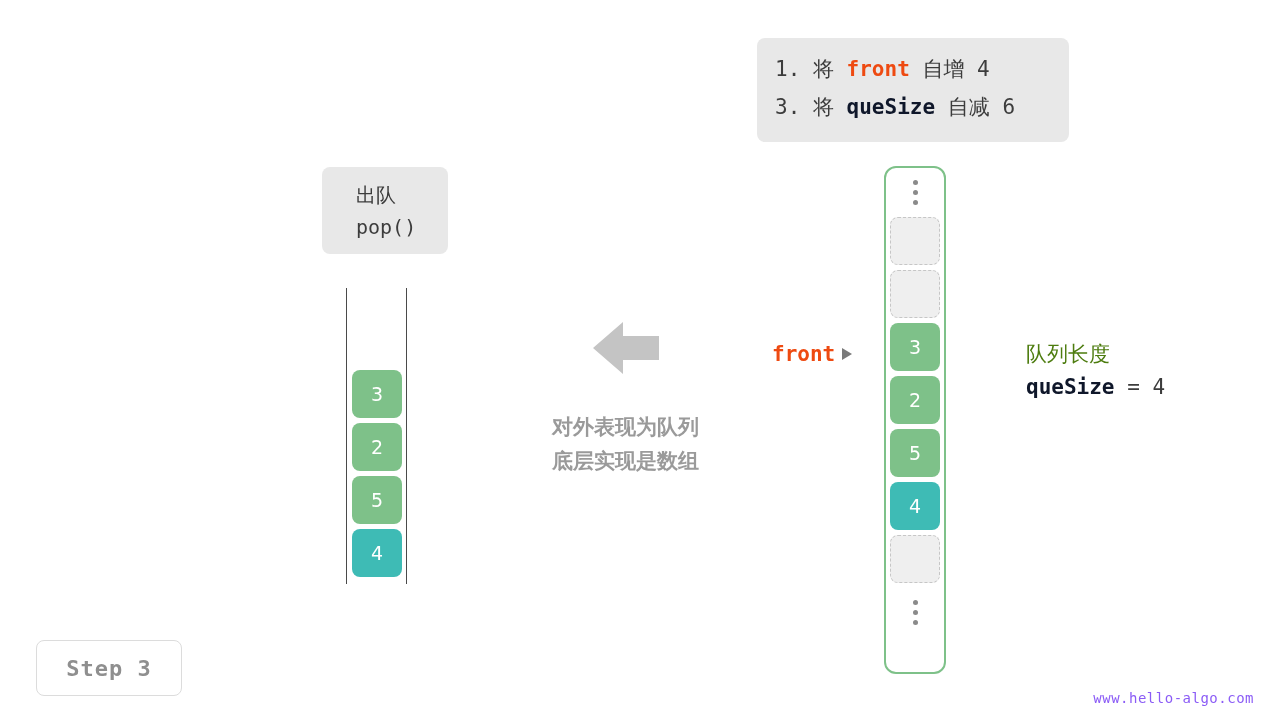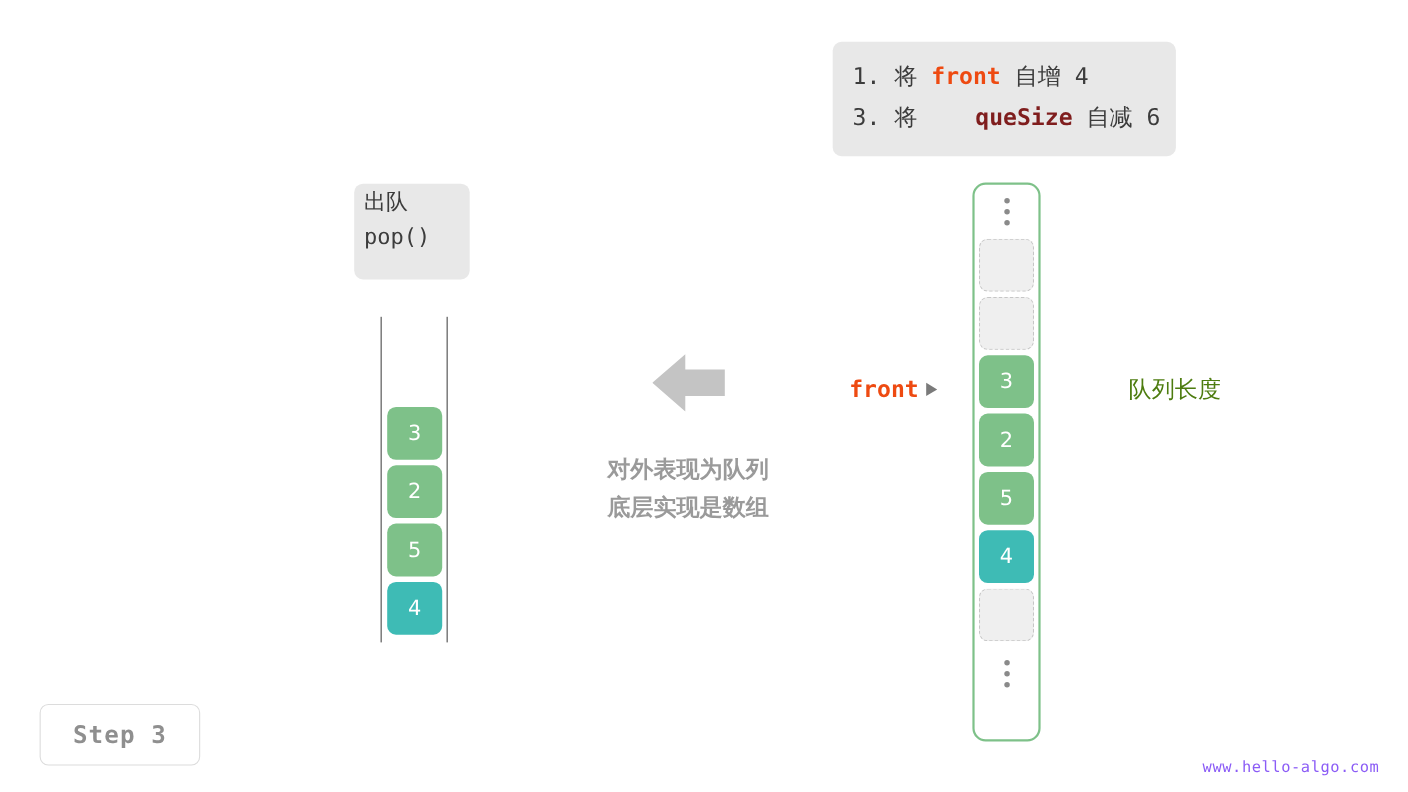--- a/index.html
+++ b/index.html
@@ -39,38 +39,38 @@
     color: #3c3c3c;
     letter-spacing: 0px;
     line-height: 38px;
     white-space: pre;
   }
   .kw-front {
     color: #ee4a11;
     font-weight: bold;
   }
   .kw-quesize {
-    color: #7f1d1d;
-    font-weight: bold;
-    margin-left: 40px;
+    color: #0f172a;
+    font-weight: bold;
   }
 
   
   .pop-box {
     position: absolute;
     left: 322px;
     top: 167px;
-    width: 105px;
+    width: 126px;
     height: 87px;
     background: #e8e8e8;
     border-radius: 8px;
     box-sizing: border-box;
     display: flex;
     flex-direction: column;
-    padding-left: 9px;
+    justify-content: center;
+    padding-left: 34px;
   }
   .pop-line {
     font-family: "DejaVu Sans Mono", "Liberation Mono", monospace;
     font-size: 20px;
     color: #3c3c3c;
     line-height: 32px;
     white-space: pre;
   }
 
   
@@ -307,19 +307,20 @@
     </div>
     <div class="dots">
       <span></span>
         <span></span>
         <span></span>
     </div>
   </div>
 
   <div class="size-note">
     <div class="t1">队列长度</div>
+    <div class="t2"><span class="kw-quesize">queSize</span><span> = </span><span>4</span></div>
   </div>
 
   <div class="step-badge">Step 3</div>
 
   <div class="watermark">www.hello-algo.com</div>
 
 </div>
 
 </body></html>

